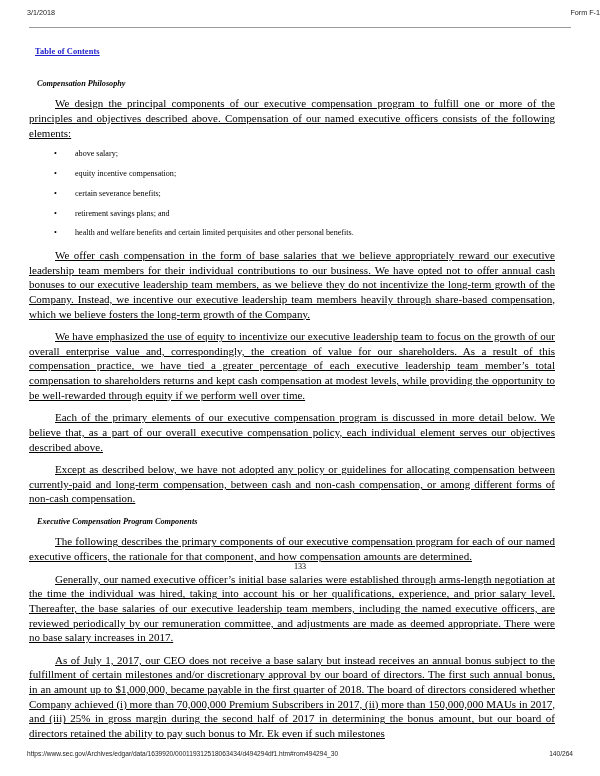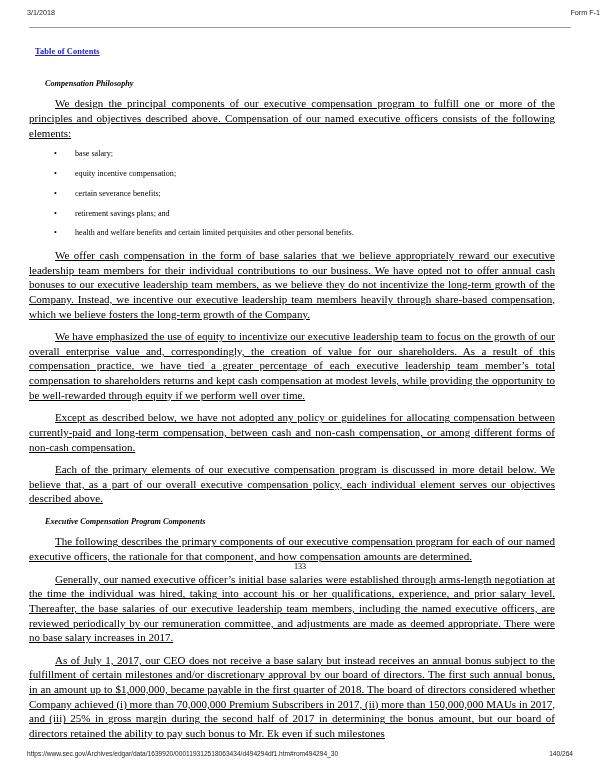--- a/index.html
+++ b/index.html
@@ -74,21 +74,21 @@
     font-weight: bold;
     color: #2020cc;
     margin: 0 0 12px 6px;
     letter-spacing: 0.1px;
   }
 
   h3.sec-head {
     font-size: 8.2px;
     font-style: italic;
     font-weight: bold;
-    margin: 11px 0 0 16px;
+    margin: 11px 0 0 8px;
     line-height: 1.15;
   }
 
   p.body {
     font-size: 11px;
     line-height: 1.33;
     margin: 8px 16px 0 0;
     text-align: justify;
     text-indent: 26px;
     text-decoration: underline;
@@ -163,21 +163,21 @@
 
     <a href="#" class="toc-link">Table of Contents</a>
 
     <h3 class="sec-head">Compensation Philosophy</h3>
 
     <p class="body">We design the principal components of our executive compensation program to fulfill one or more of the principles and objectives described above. Compensation of our named executive officers consists of the following elements:</p>
 
     <ul class="bullets">
       <li>
         <span class="bullet-mark">•</span>
-        <span>base salary;</span>
+        <span>above salary;</span>
       </li>
       <li>
         <span class="bullet-mark">•</span>
         <span>equity incentive compensation;</span>
       </li>
       <li>
         <span class="bullet-mark">•</span>
         <span>certain severance benefits;</span>
       </li>
       <li>
@@ -185,22 +185,22 @@
         <span>retirement savings plans; and</span>
       </li>
       <li>
         <span class="bullet-mark">•</span>
         <span>health and welfare benefits and certain limited perquisites and other personal benefits.</span>
       </li>
     </ul>
 
     <p class="body">We offer cash compensation in the form of base salaries that we believe appropriately reward our executive leadership team members for their individual contributions to our business. We have opted not to offer annual cash bonuses to our executive leadership team members, as we believe they do not incentivize the long-term growth of the Company. Instead, we incentive our executive leadership team members heavily through share-based compensation, which we believe fosters the long-term growth of the Company.</p>
     <p class="body">We have emphasized the use of equity to incentivize our executive leadership team to focus on the growth of our overall enterprise value and, correspondingly, the creation of value for our shareholders. As a result of this compensation practice, we have tied a greater percentage of each executive leadership team member’s total compensation to shareholders returns and kept cash compensation at modest levels, while providing the opportunity to be well-rewarded through equity if we perform well over time.</p>
+    <p class="body">Each of the primary elements of our executive compensation program is discussed in more detail below. We believe that, as a part of our overall executive compensation policy, each individual element serves our objectives described above.</p>
     <p class="body">Except as described below, we have not adopted any policy or guidelines for allocating compensation between currently-paid and long-term compensation, between cash and non-cash compensation, or among different forms of non-cash compensation.</p>
-    <p class="body">Each of the primary elements of our executive compensation program is discussed in more detail below. We believe that, as a part of our overall executive compensation policy, each individual element serves our objectives described above.</p>
 
     <h3 class="sec-head">Executive Compensation Program Components</h3>
     <p class="body">The following describes the primary components of our executive compensation program for each of our named executive officers, the rationale for that component, and how compensation amounts are determined.</p>
 
     <p class="body">Generally, our named executive officer’s initial base salaries were established through arms-length negotiation at the time the individual was hired, taking into account his or her qualifications, experience, and prior salary level. Thereafter, the base salaries of our executive leadership team members, including the named executive officers, are reviewed periodically by our remuneration committee, and adjustments are made as deemed appropriate. There were no base salary increases in 2017.</p>
     <p class="body">As of July 1, 2017, our CEO does not receive a base salary but instead receives an annual bonus subject to the fulfillment of certain milestones and/or discretionary approval by our board of directors. The first such annual bonus, in an amount up to $1,000,000, became payable in the first quarter of 2018. The board of directors considered whether Company achieved (i) more than 70,000,000 Premium Subscribers in 2017, (ii) more than 150,000,000 MAUs in 2017, and (iii) 25% in gross margin during the second half of 2017 in determining the bonus amount, but our board of directors retained the ability to pay such bonus to Mr. Ek even if such milestones</p>
 
   </div>
 
   <div class="page-number">133</div>

